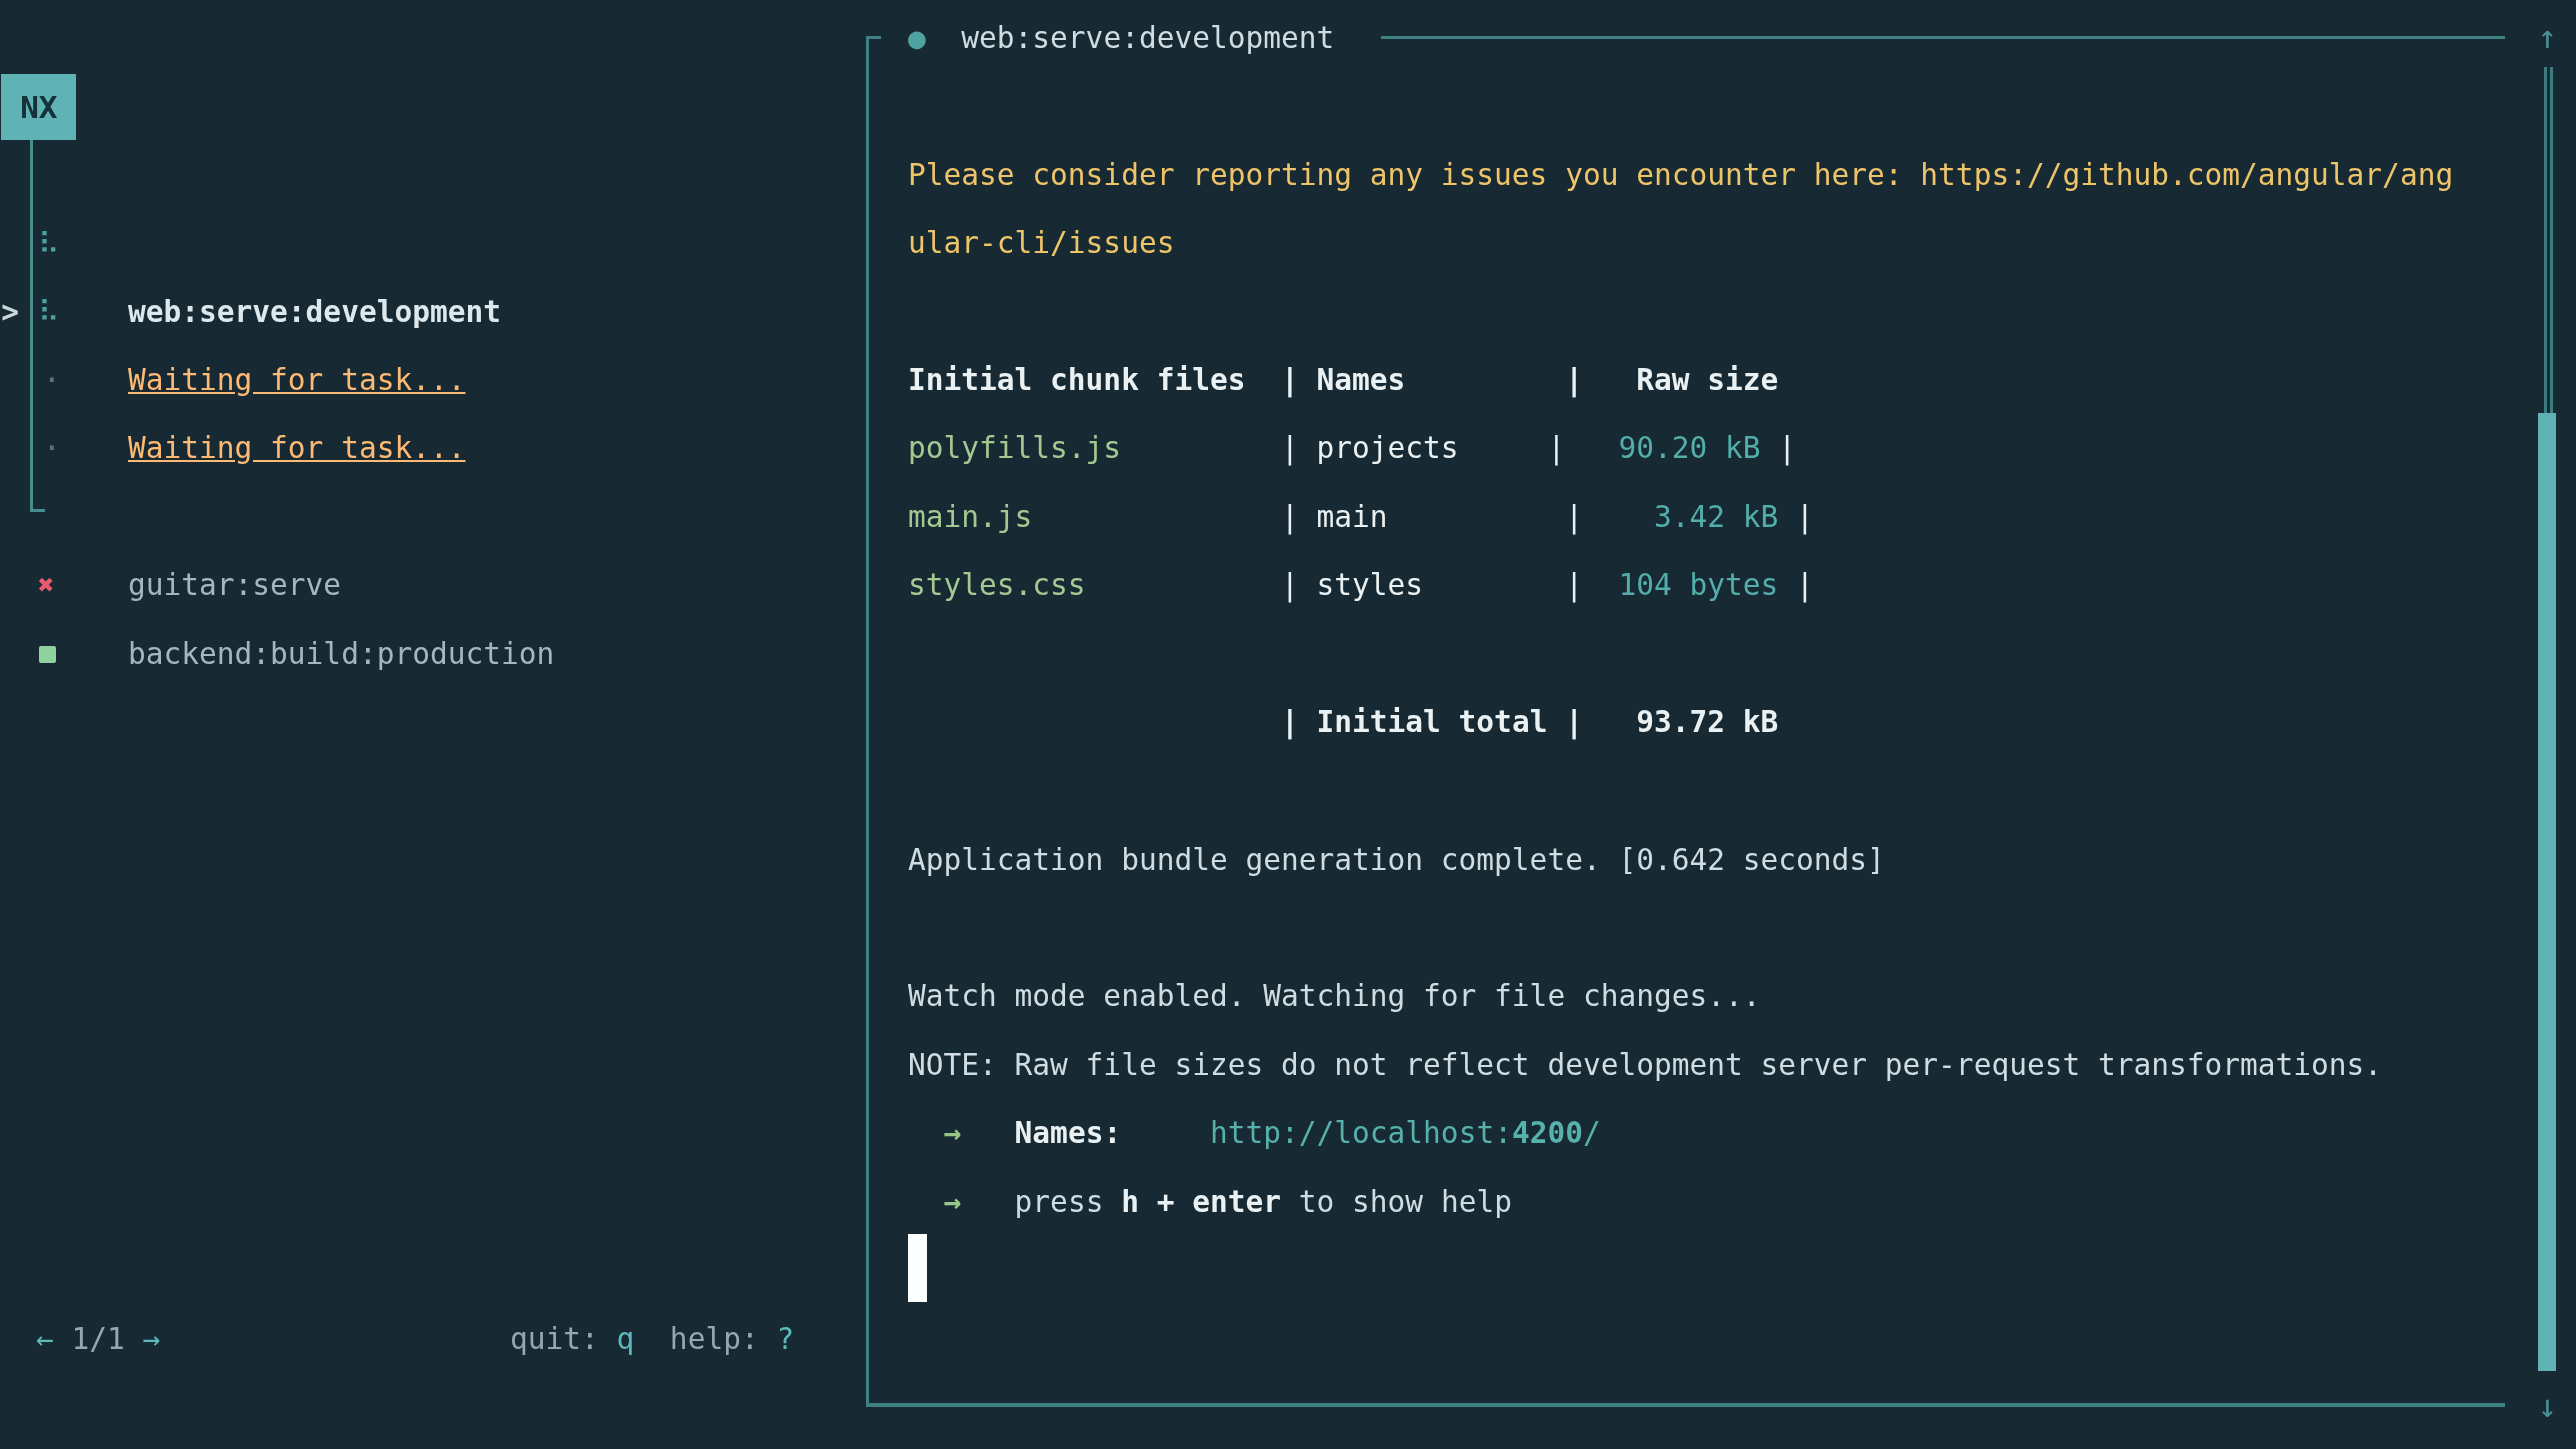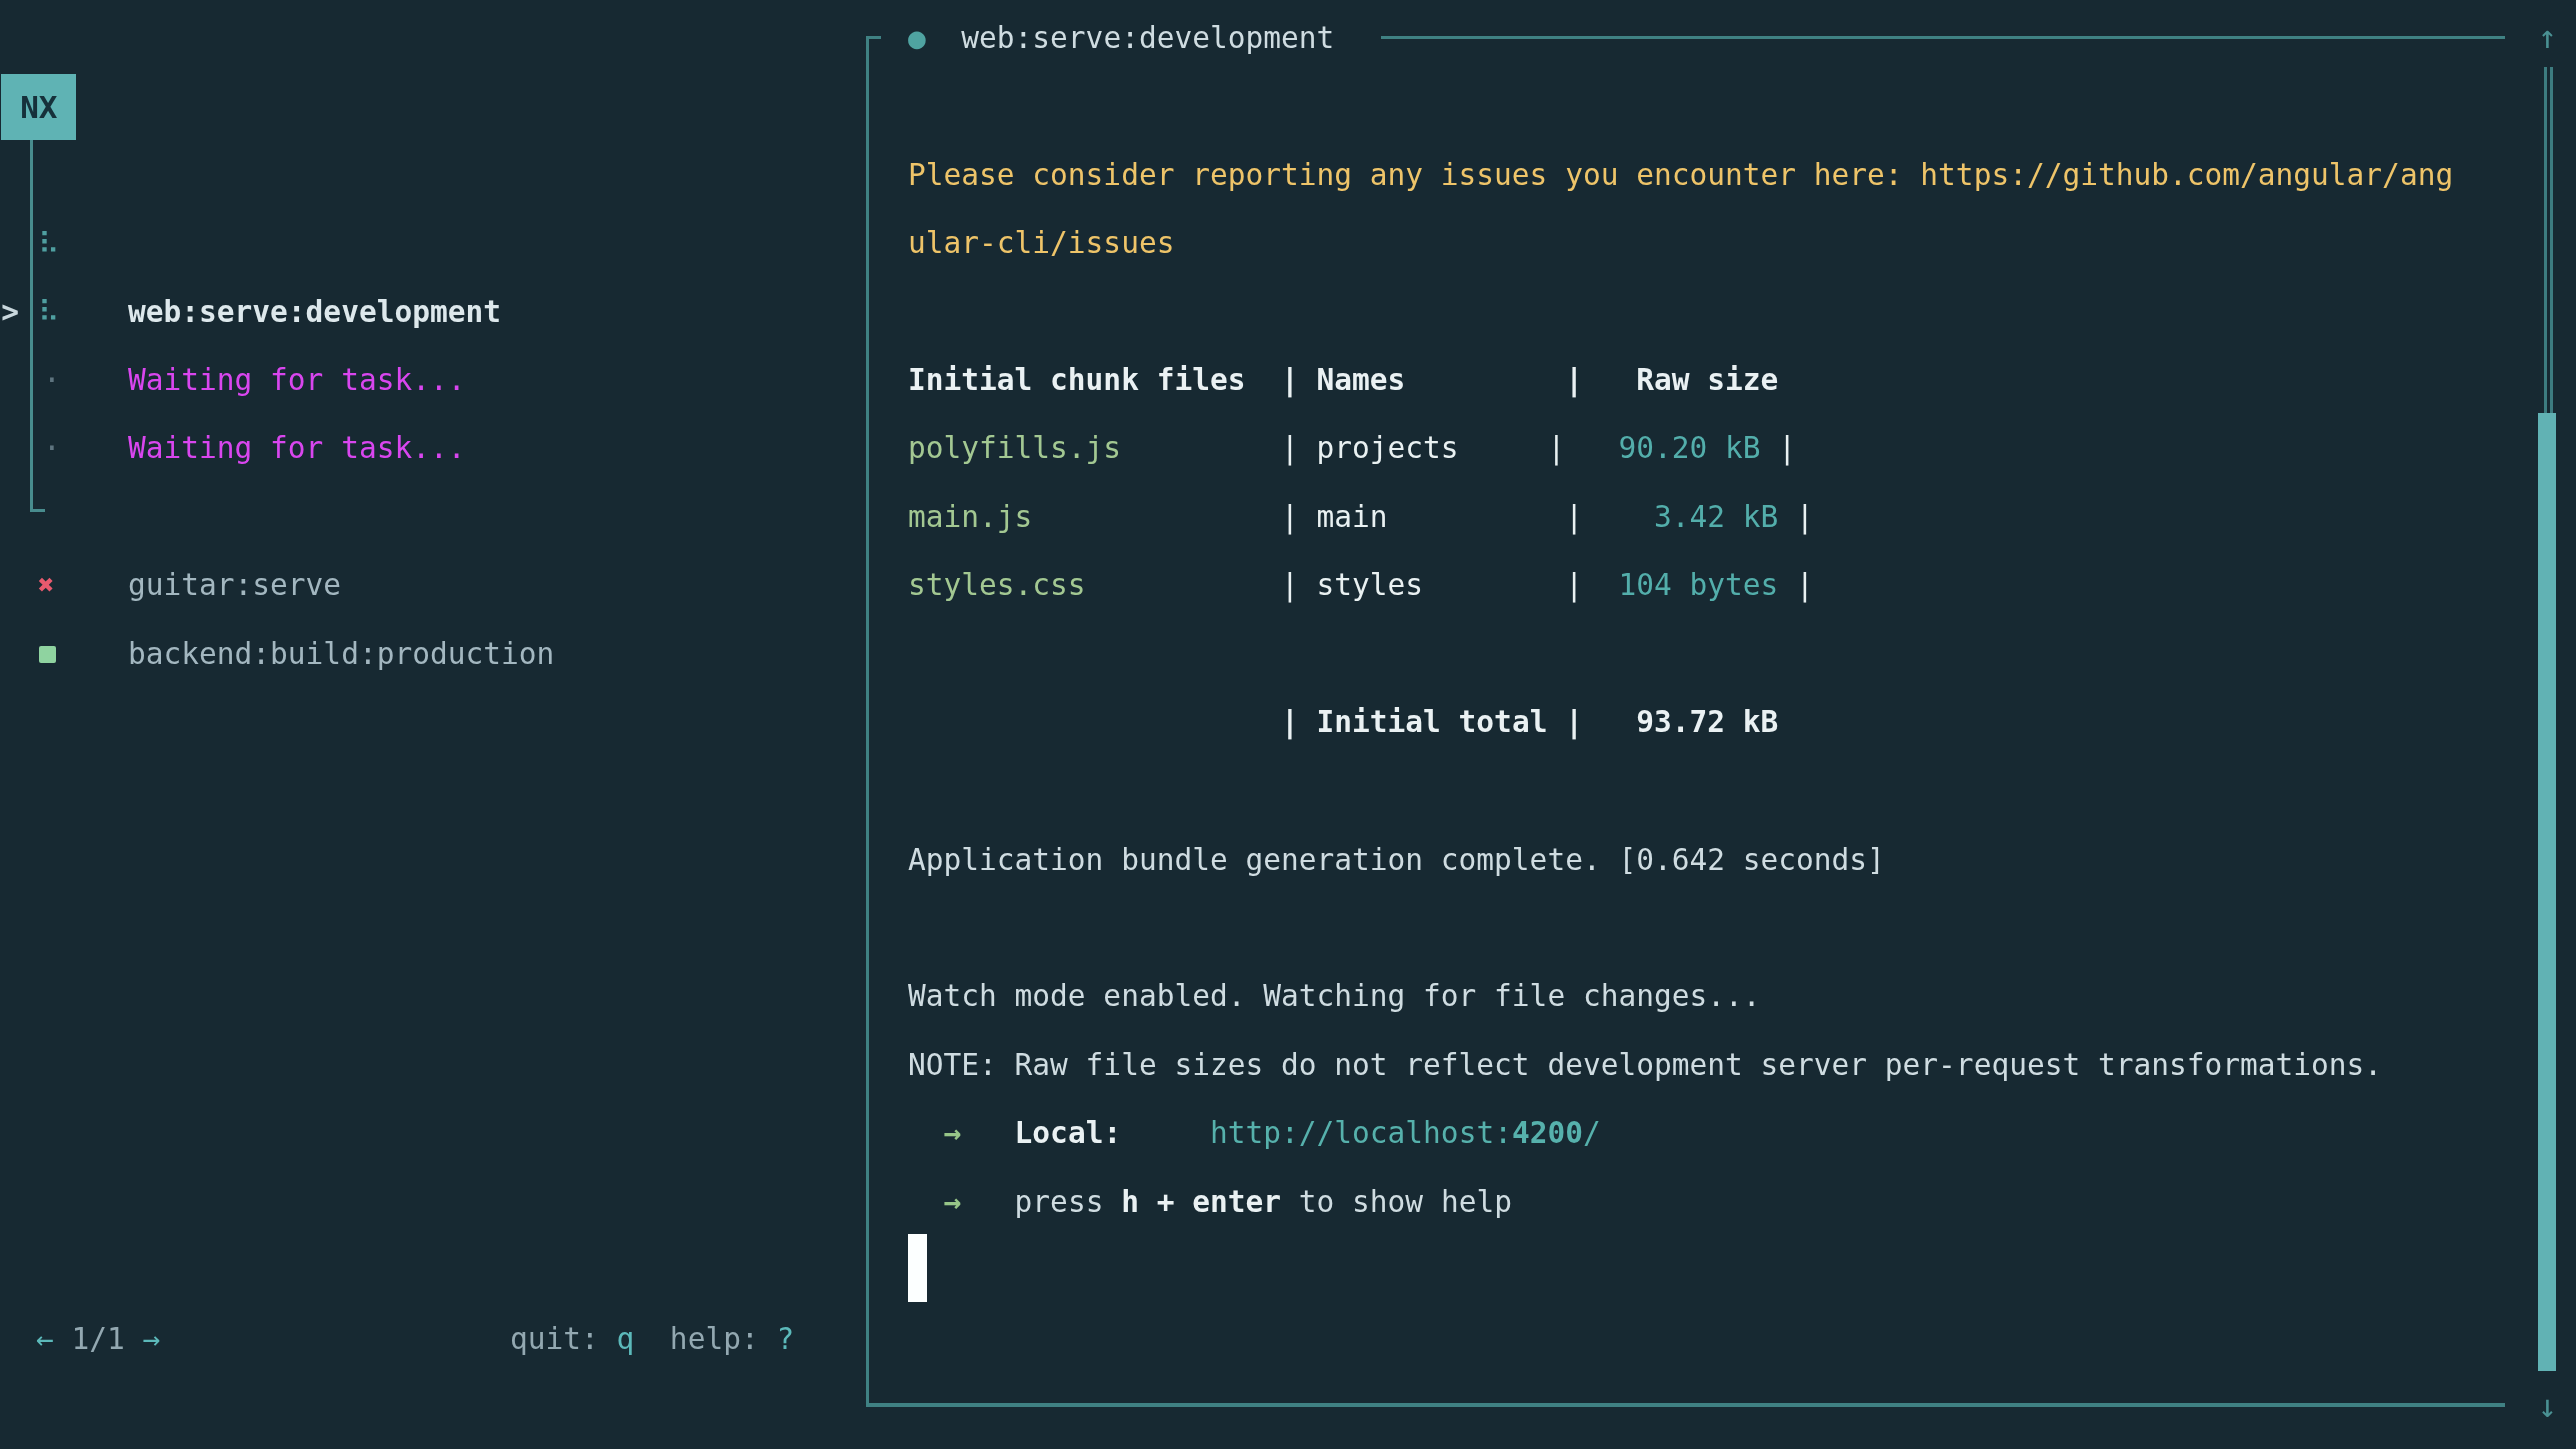--- a/index.html
+++ b/index.html
@@ -15,21 +15,21 @@
   .task-row{position:absolute;left:0;width:859px;height:42px;line-height:42px;white-space:pre;}
   .task-label{position:absolute;left:128px;}
   .task-icon{position:absolute;left:38px;}
   .chev{position:absolute;left:1.3px;color:#c9d7dd;font-weight:bold;}
   .i-spinner{color:#4f9fa0;}
   .i-dot{color:#5e747f;left:43px;}
   .i-cross{color:#e85a6e;font-size:27px;}
   .i-square{position:absolute;left:39px;top:12.7px;width:17px;height:17px;background:#8fd3a0;border-radius:2px;}
   .s-normal{color:#a3b7c0;}
   .s-selected{color:#dde8ec;font-weight:bold;}
-  .s-dim{color:#d946ef;}
+  .s-dim{color:#fdba74;text-decoration:underline;}
   
   .b-top-stub{position:absolute;left:866px;top:36px;width:14.8px;height:3.4px;background:#3f8183;}
   .b-top{position:absolute;left:1381px;top:36px;width:1124px;height:3.4px;background:#3f8183;}
   .b-left{position:absolute;left:866px;top:36px;width:3.4px;height:1370px;background:#3f8183;}
   .b-bottom{position:absolute;left:866px;top:1403px;width:1639px;height:4px;background:#3f8183;}
   .out-line{position:absolute;left:908px;white-space:pre;line-height:42px;height:42px;}
   .c-yellow{color:#eec469;}
   .c-bold{color:#eaf1f3;font-weight:bold;}
   .c-file{color:#a3c892;}
   .c-size{color:#53aeab;}
@@ -79,21 +79,21 @@
       <div class="out-line" style="top: 154px;"><span class="c-yellow">Please consider reporting any issues you encounter here: https://github.com/angular/ang</span></div>
       <div class="out-line" style="top: 222px;"><span class="c-yellow">ular-cli/issues</span></div>
       <div class="out-line" style="top: 359px;"><span class="c-bold">Initial chunk files  | Names         |   Raw size</span></div>
       <div class="out-line" style="top: 427px;"><span class="c-file">polyfills.js</span><span class="c-cell">         </span><span class="c-cell">| </span><span class="c-cell">projects</span><span class="c-cell">     </span><span class="c-cell">|</span><span class="c-cell">   </span><span class="c-size">90.20 kB</span><span class="c-cell"> |</span></div>
       <div class="out-line" style="top: 496px;"><span class="c-file">main.js</span><span class="c-cell">              </span><span class="c-cell">| </span><span class="c-cell">main</span><span class="c-cell">          </span><span class="c-cell">|</span><span class="c-cell">    </span><span class="c-size">3.42 kB</span><span class="c-cell"> |</span></div>
       <div class="out-line" style="top: 564px;"><span class="c-file">styles.css</span><span class="c-cell">           </span><span class="c-cell">| </span><span class="c-cell">styles</span><span class="c-cell">        </span><span class="c-cell">|</span><span class="c-cell">  </span><span class="c-size">104 bytes</span><span class="c-cell"> |</span></div>
       <div class="out-line" style="top: 701px;"><span class="c-bold">                     </span><span class="c-bold">| </span><span class="c-bold">Initial total</span><span class="c-bold"> </span><span class="c-bold">|</span><span class="c-bold">   </span><span class="c-bold">93.72 kB</span></div>
       <div class="out-line" style="top: 839px;"><span class="c-text">Application bundle generation complete. [0.642 seconds]</span></div>
       <div class="out-line" style="top: 975px;"><span class="c-text">Watch mode enabled. Watching for file changes...</span></div>
       <div class="out-line" style="top: 1044px;"><span class="c-text">NOTE: Raw file sizes do not reflect development server per-request transformations.</span></div>
-      <div class="out-line" style="top: 1112px;"><span class="c-text">  </span><span class="c-arrow">→</span><span class="c-text">   </span><span class="c-bold">Local:</span><span class="c-text">     </span><span class="c-url">http://localhost:</span><span class="c-urlb">4200</span><span class="c-url">/</span></div>
+      <div class="out-line" style="top: 1112px;"><span class="c-text">  </span><span class="c-arrow">→</span><span class="c-text">   </span><span class="c-bold">Names:</span><span class="c-text">     </span><span class="c-url">http://localhost:</span><span class="c-urlb">4200</span><span class="c-url">/</span></div>
       <div class="out-line" style="top: 1181px;"><span class="c-text">  </span><span class="c-arrow">→</span><span class="c-text">   </span><span class="c-text">press </span><span class="c-bold">h + enter</span><span class="c-text"> to show help</span></div>
     </div>
   <div class="cursor"></div>
 
   <div class="sb-arrow" style="top:20px;" id="sb-up">↑</div>
   <div class="sb-track-l"></div>
   <div class="sb-track-r"></div>
   <div class="sb-thumb"></div>
   <div class="sb-arrow" style="top:1389px;" id="sb-down">↓</div>
 

